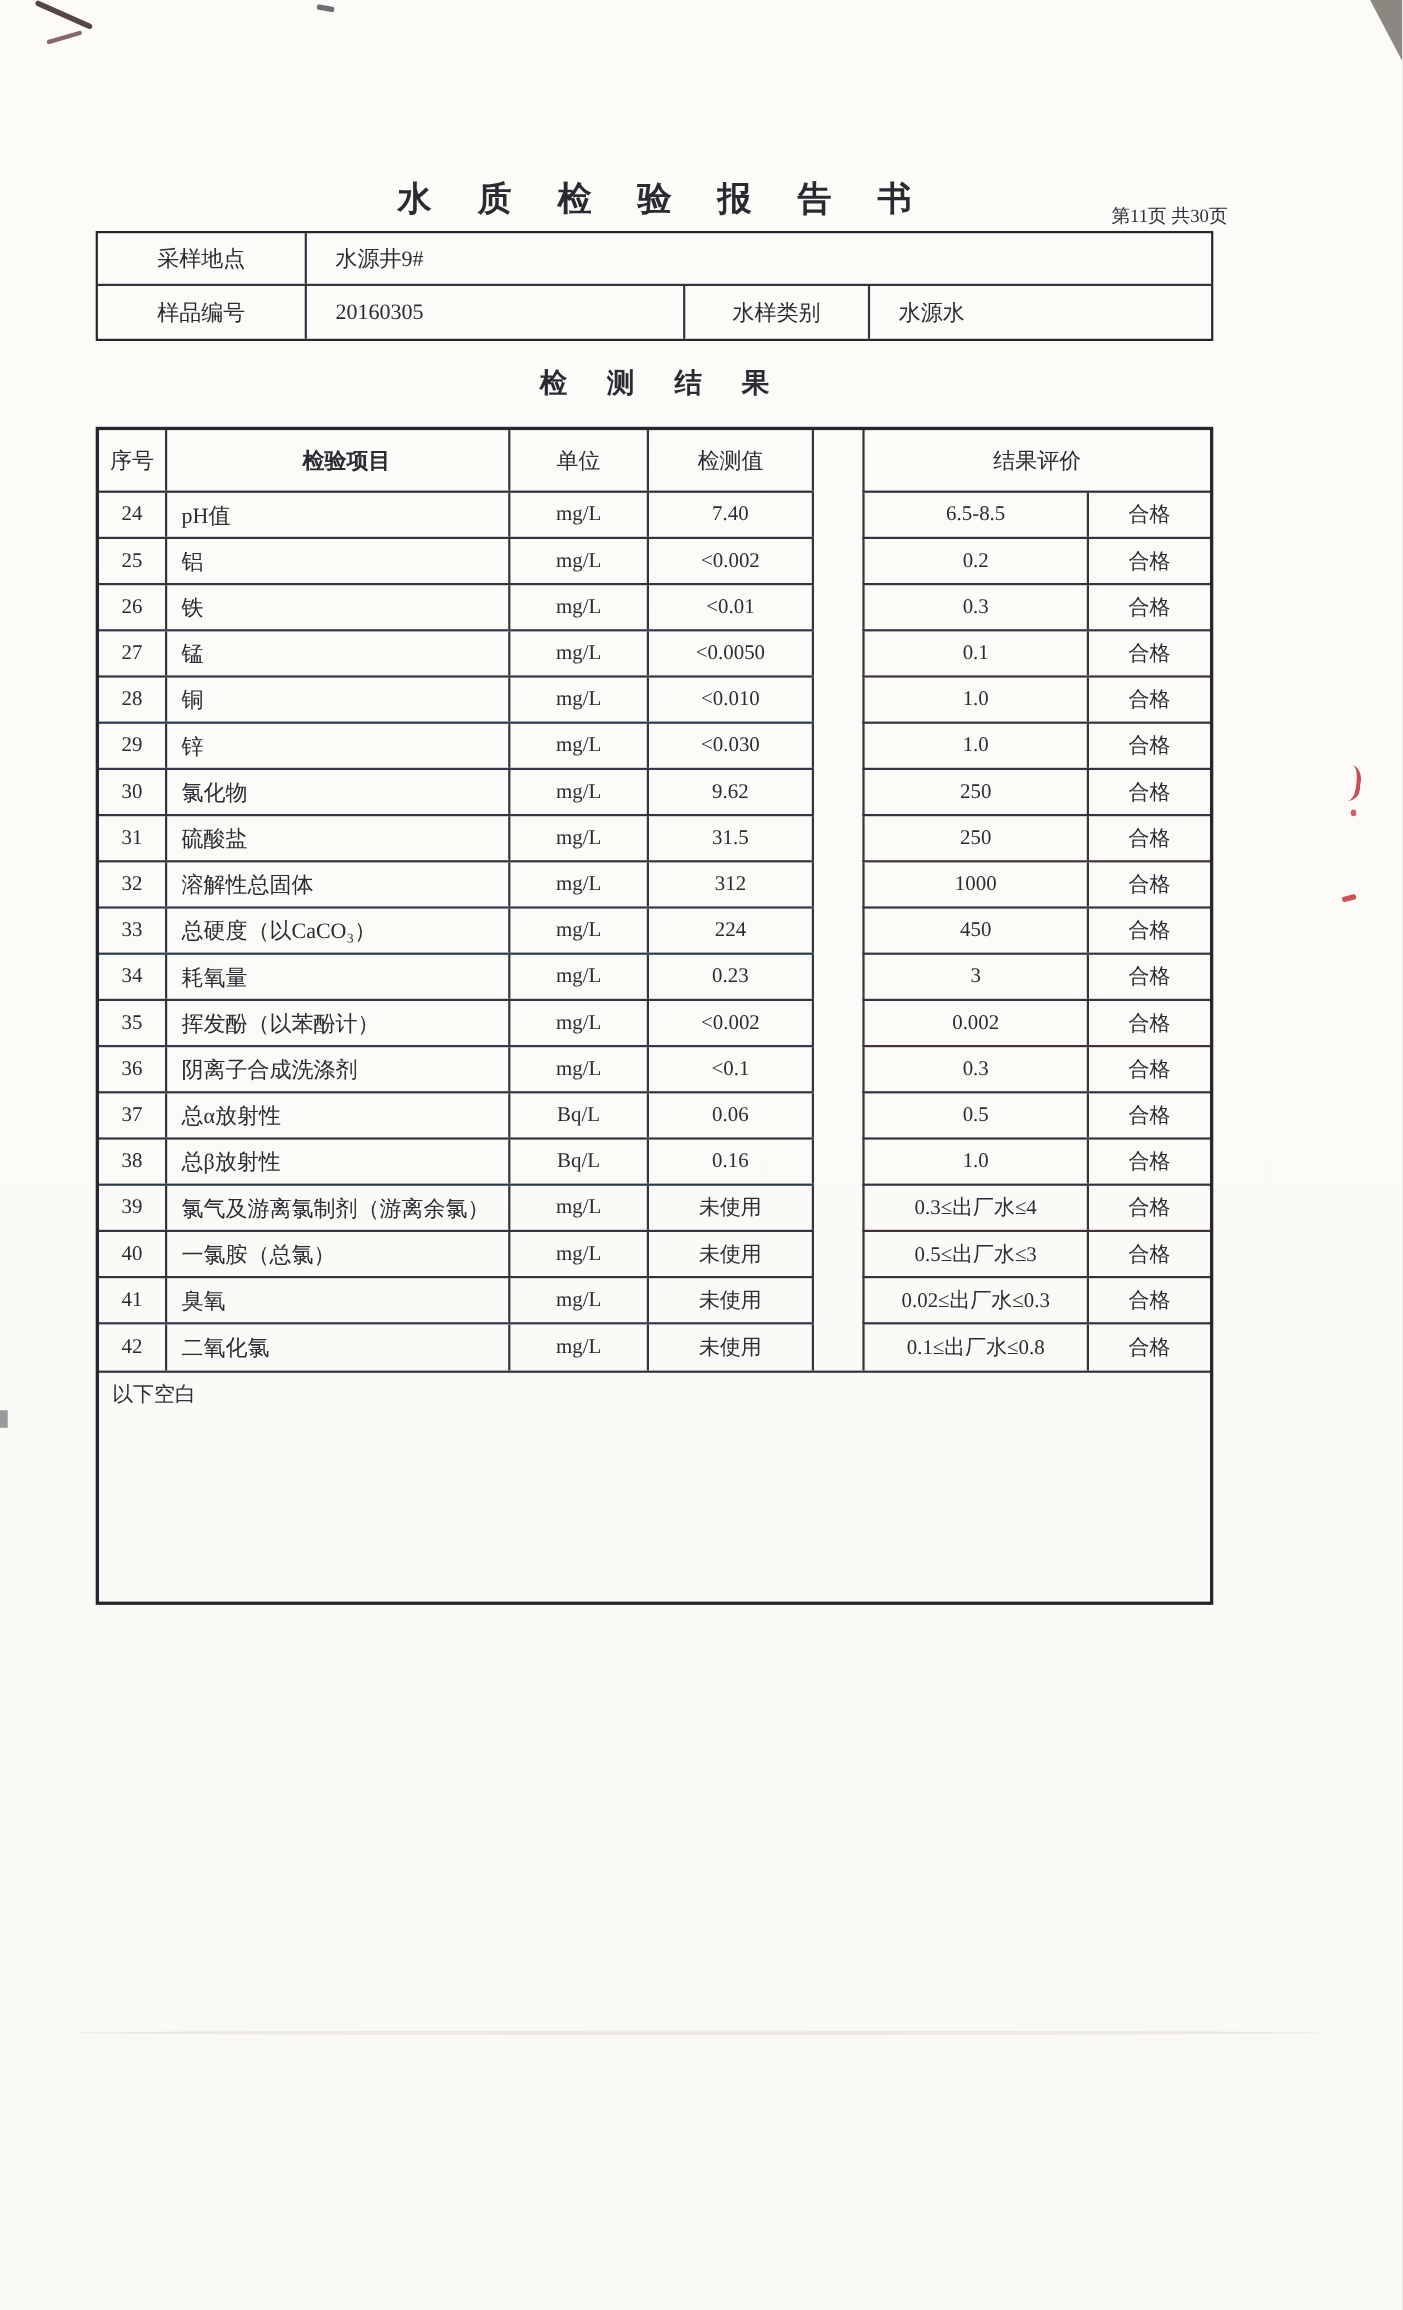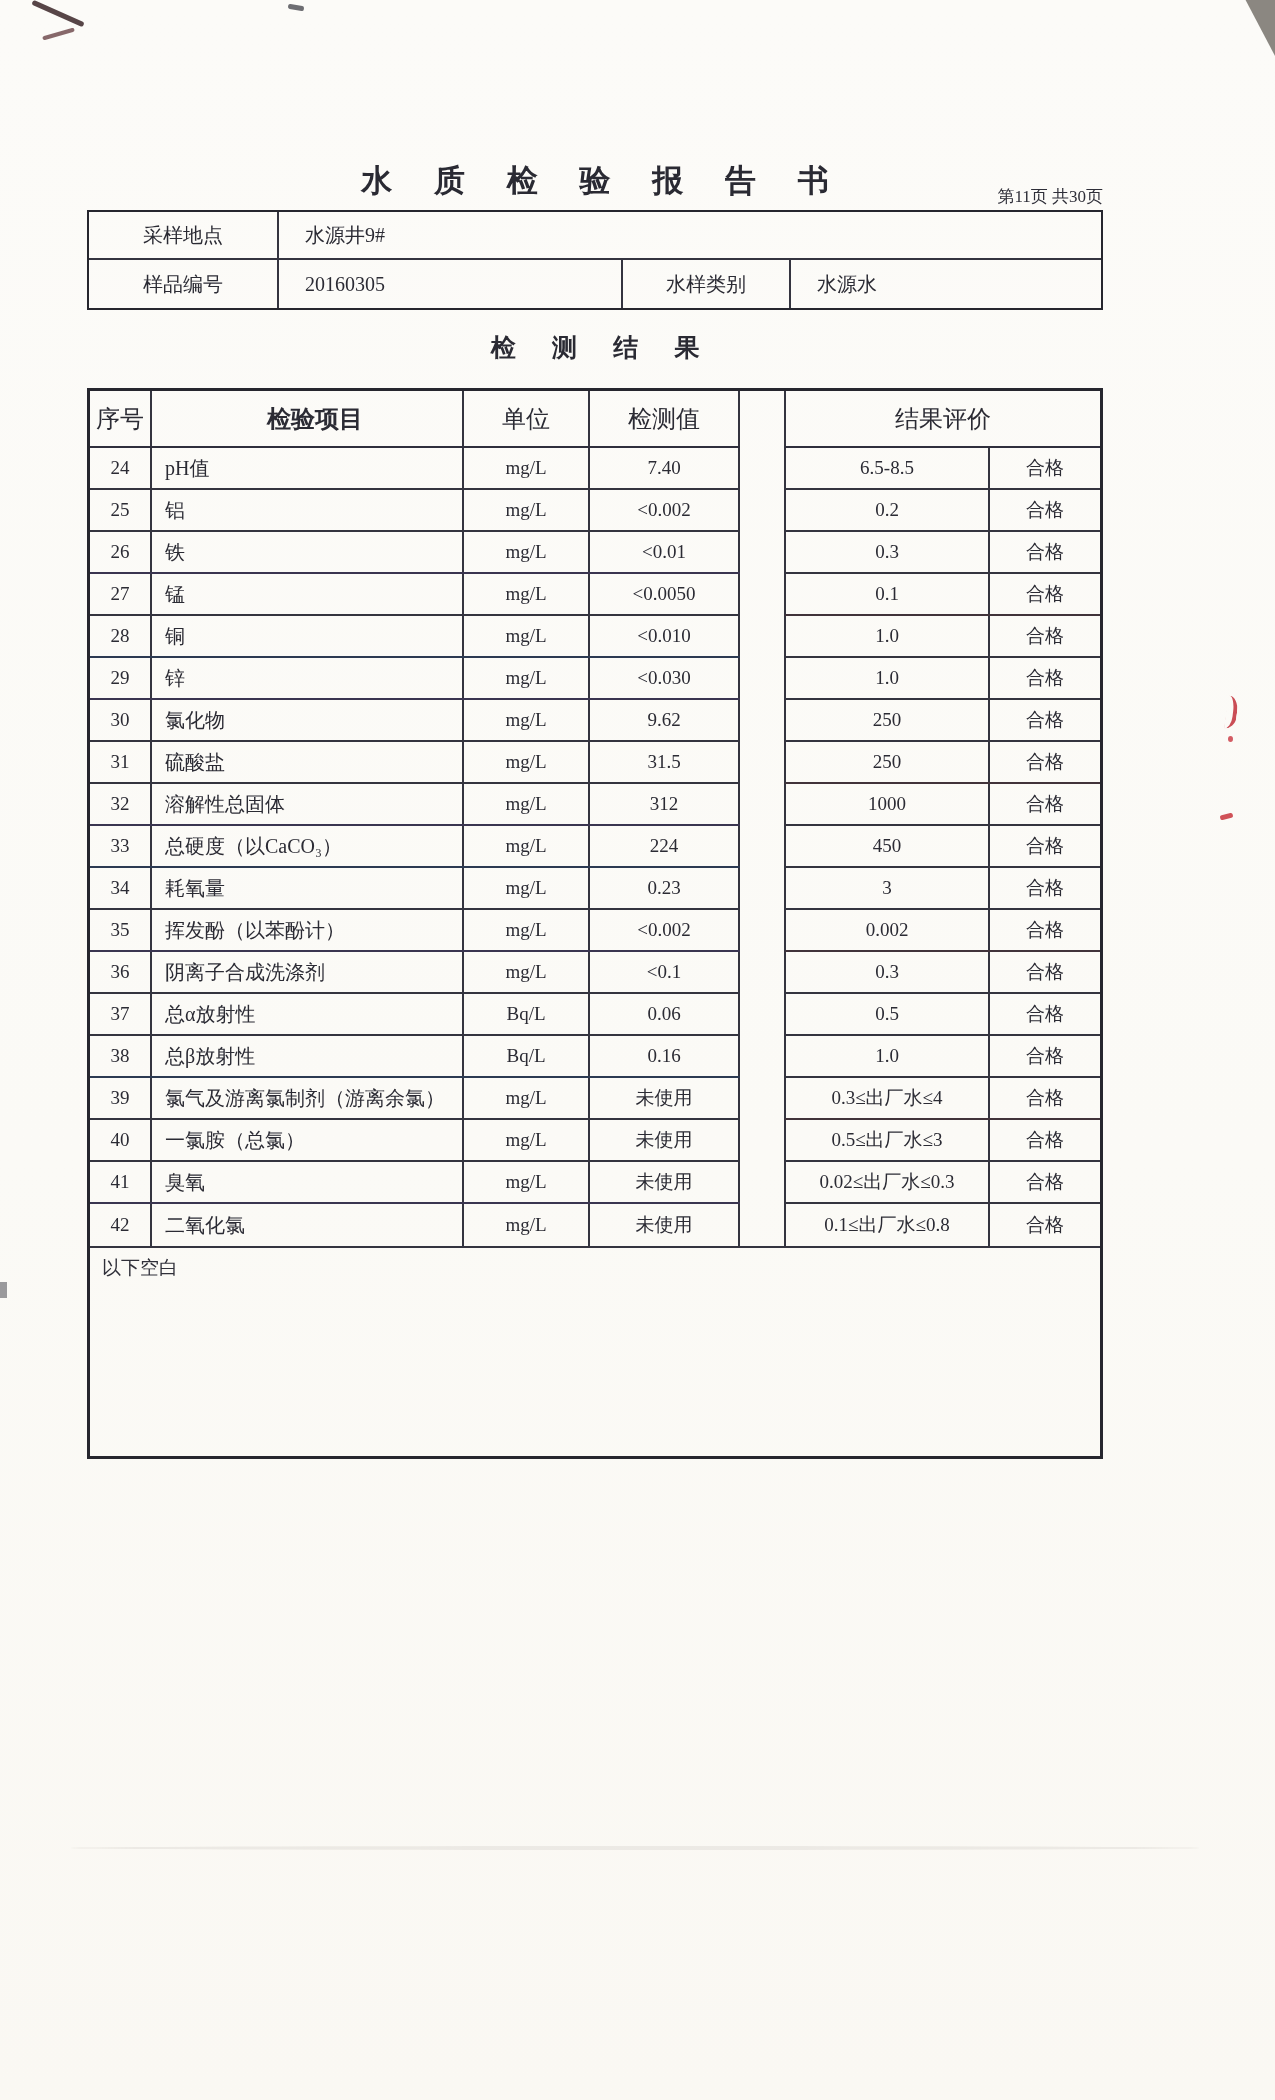--- a/index.html
+++ b/index.html
@@ -19,21 +19,21 @@
     color:var(--ink);
     overflow:hidden;
   }
   
   .doc-title{
     position:absolute;top:160px;left:87px;width:1016px;
     text-align:center;font-size:31px;font-weight:bold;
     letter-spacing:17px;text-indent:17px;color:#2a2a33;
   }
   .page-info{
-    position:absolute;top:185px;left:87px;width:1016px;
+    position:absolute;top:185px;left:100px;width:1016px;
     text-align:right;font-size:17px;color:#2e2e38;
   }
   .section-title{
     position:absolute;top:331px;left:87px;width:1016px;
     text-align:center;font-size:25px;font-weight:600;
     letter-spacing:15px;text-indent:15px;color:#2a2a33;
   }
   
   .sample-table{
     position:absolute;top:210px;left:87px;width:1016px;
@@ -56,21 +56,21 @@
   .lb{display:flex;border-bottom:2px solid var(--line);}
   .rb{display:flex;flex:1;border-left:2px solid var(--line);border-bottom:2px solid var(--line);}
   .gapcell{width:44px;}
   .cell{display:flex;align-items:center;justify-content:center;font-size:19px;color:var(--ink);}
   .c-no{width:62px;border-right:2px solid var(--line);}
   .c-item{width:312px;justify-content:flex-start;padding-left:13px;border-right:2px solid var(--line);font-size:20px;}
   .c-unit{width:126px;border-right:2px solid var(--line);}
   .c-value{width:150px;border-right:2px solid var(--line);}
   .c-std{width:204px;border-right:2px solid var(--line);}
   .c-res{flex:1;}
-  .header-row .cell{font-size:24px;}
+  .header-row .cell{font-size:20px;}
   .header-row .lb,.header-row .rb{border-bottom-color:#2f2f3c;}
   .header-row{height:57px;}
   .header-row .lb,.header-row .rb,.header-row .cell{height:100%;}
   .data-rows .row{height:42px;}
   .data-rows .row .lb,.data-rows .row .rb{height:100%;}
   .data-rows .row:last-child .lb,
   .data-rows .row:last-child .rb{border-bottom:none;}
   
   .data-rows .row:nth-child(3n) .lb{border-bottom-color:#3a3550;}
   .data-rows .row:nth-child(4n) .rb{border-bottom-color:#41333a;}

